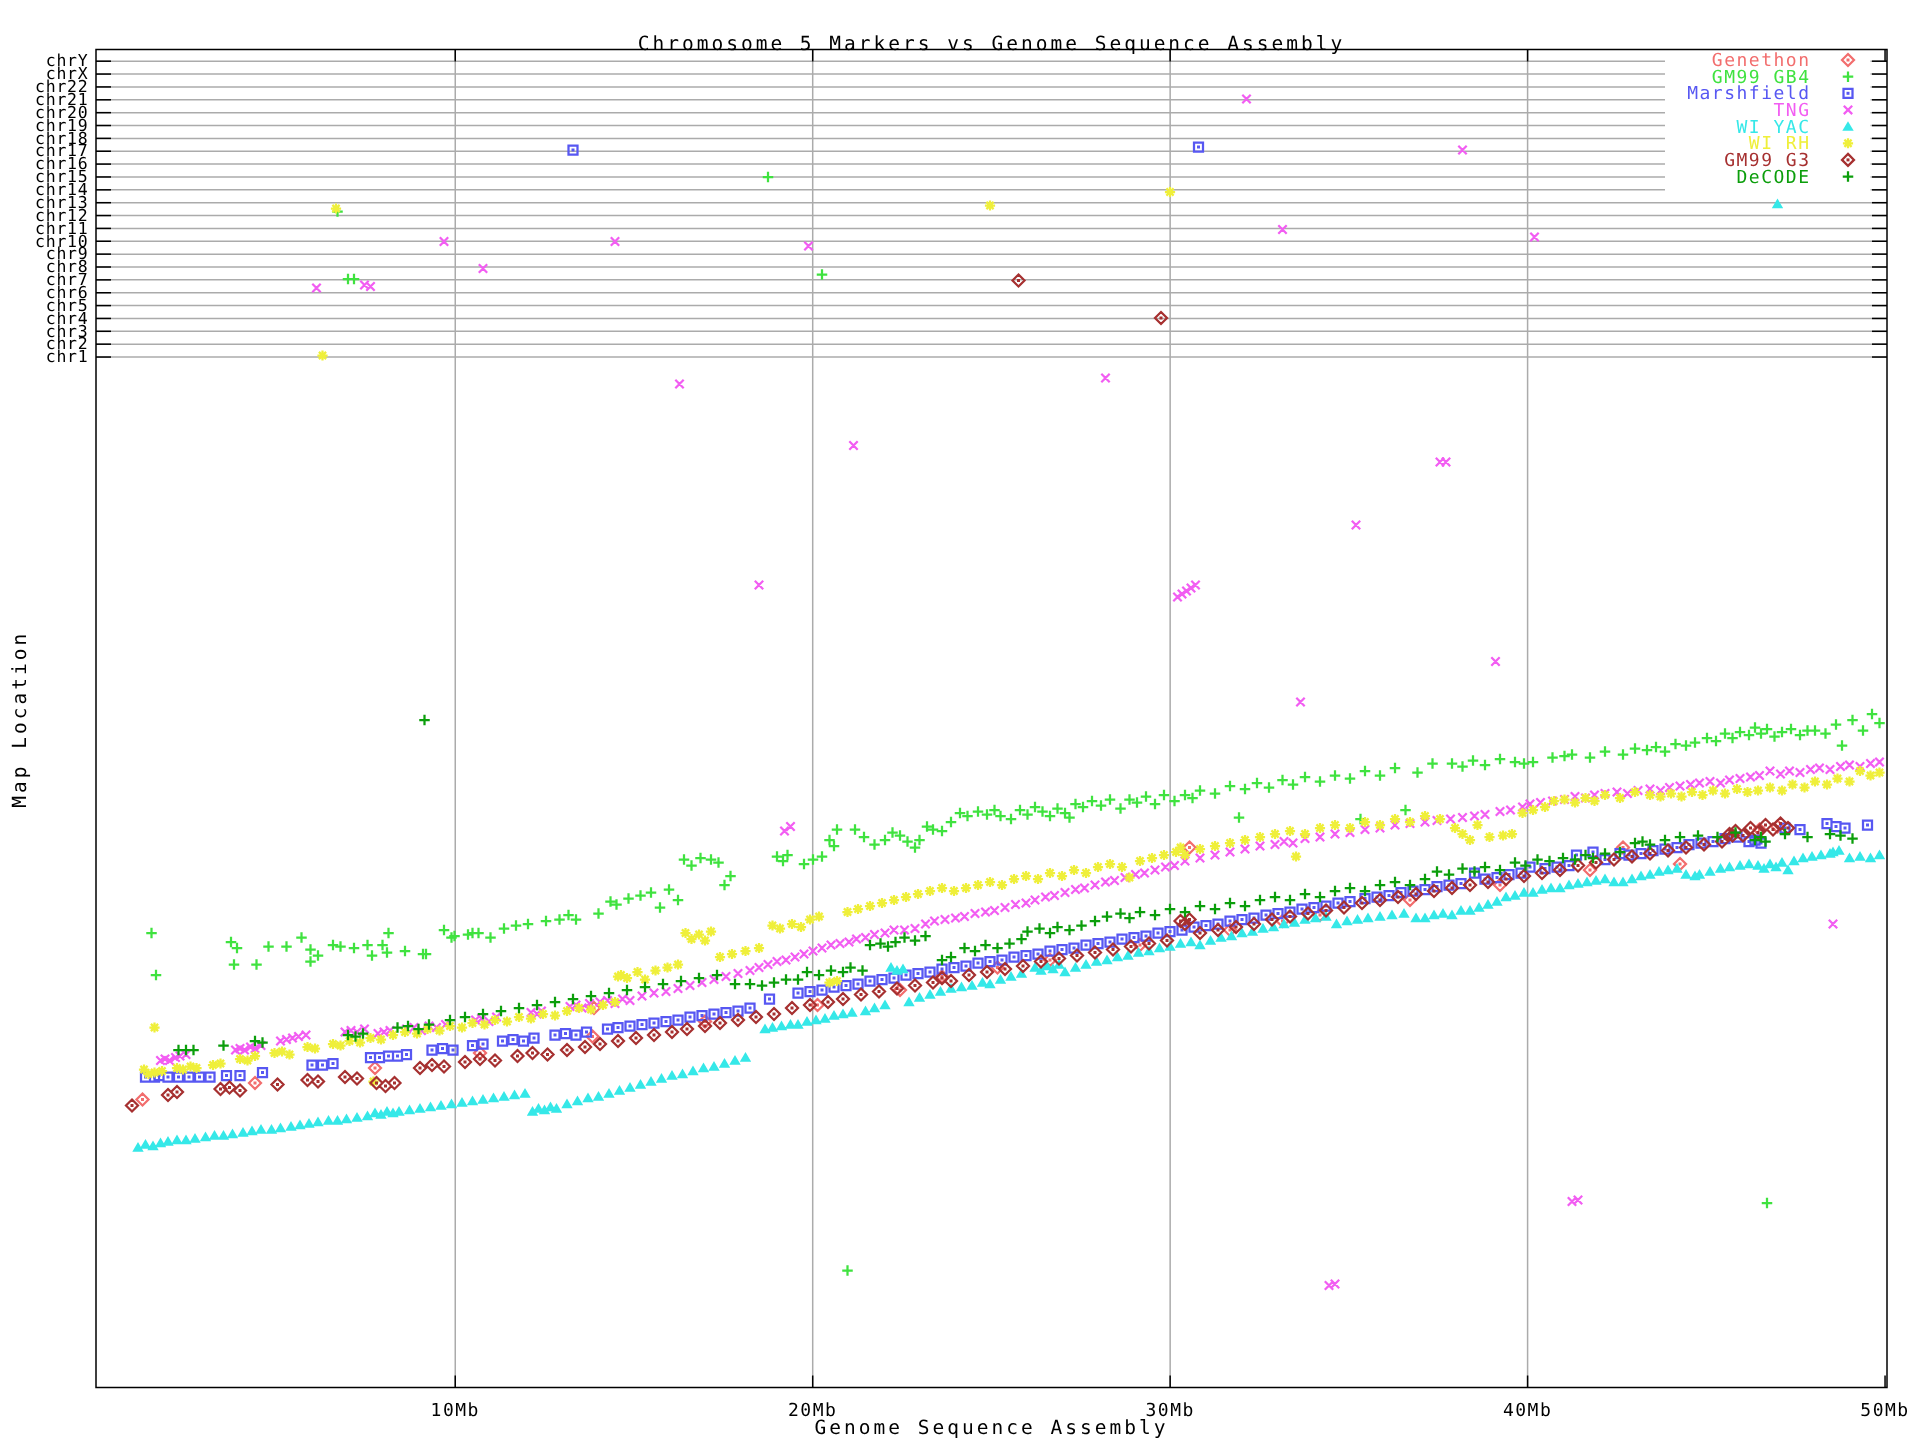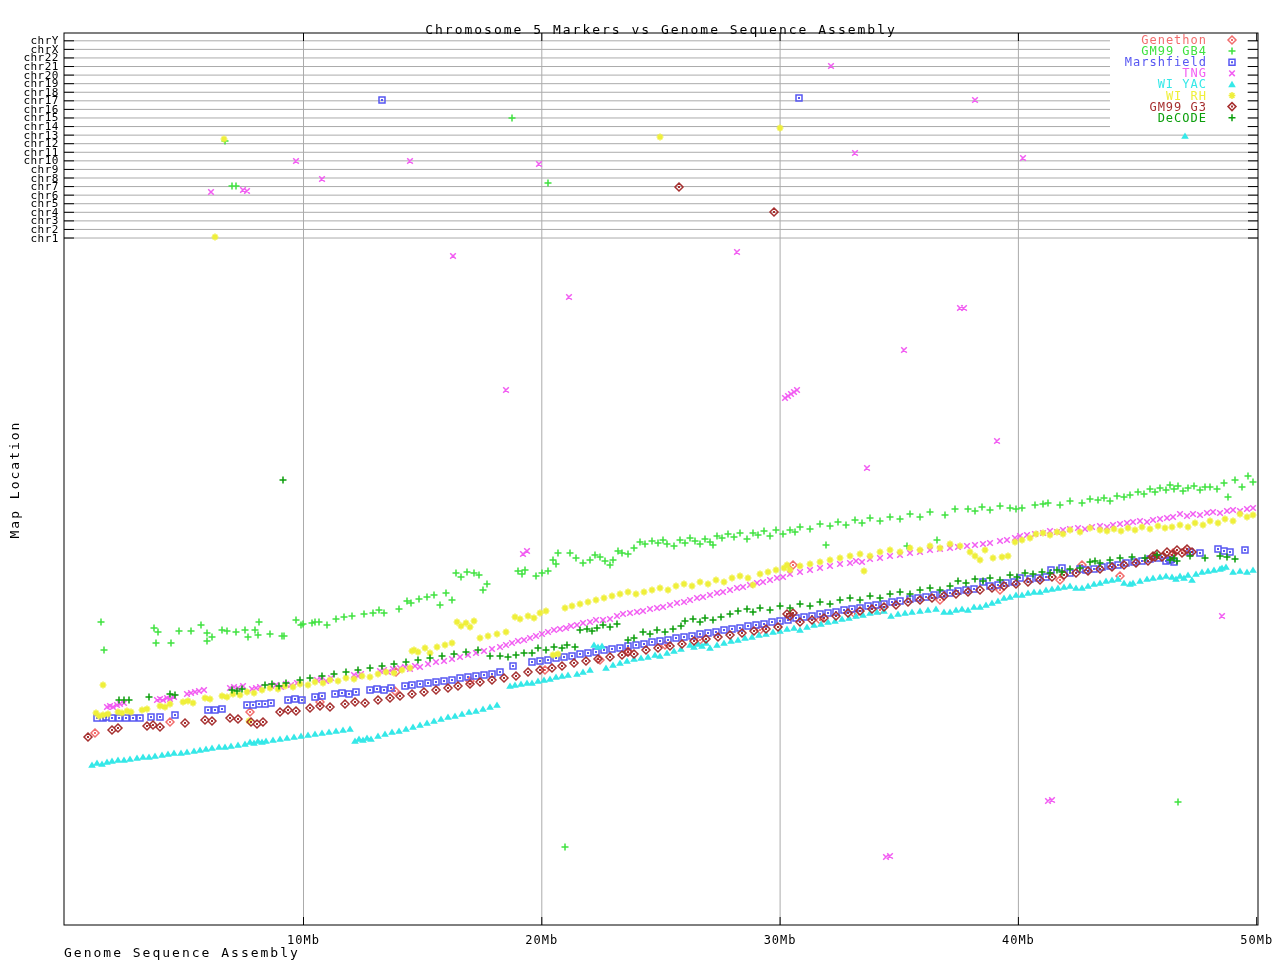--- a/index.html
+++ b/index.html
@@ -1,19 +1,19 @@
 <!DOCTYPE html>
 <html><head>
 <meta charset="utf-8">
 <style>
   html,body{margin:0;padding:0;background:#ffffff;}
   body{width:1280px;height:960px;position:relative;font-family:"DejaVu Sans Mono",monospace;color:#000;}
   .stage{position:absolute;left:0;top:0;width:1280px;height:960px;background:#fff;overflow:hidden;}
   .chart-title{position:absolute;left:64px;top:8px;width:1194px;text-align:center;font-size:13px;letter-spacing:2px;white-space:pre;margin-top:14px;}
-  .x-label{position:absolute;left:64px;top:945px;width:1194px;font-size:13px;letter-spacing:2px;}
+  .x-label{position:absolute;left:64px;top:945px;width:1194px;text-align:center;font-size:13px;letter-spacing:2px;}
   .y-label{position:absolute;left:-47px;top:472px;width:122px;text-align:center;font-size:13px;letter-spacing:2px;transform:rotate(-90deg);}
   svg{position:absolute;left:0;top:0;}
   svg text{font-family:"DejaVu Sans Mono",monospace;}
 </style>
 </head>
 <body>
 
 <div class="stage">
   <div class="chart-title">Chromosome 5 Markers vs Genome Sequence Assembly</div>
   <div class="y-label">Map Location</div>

